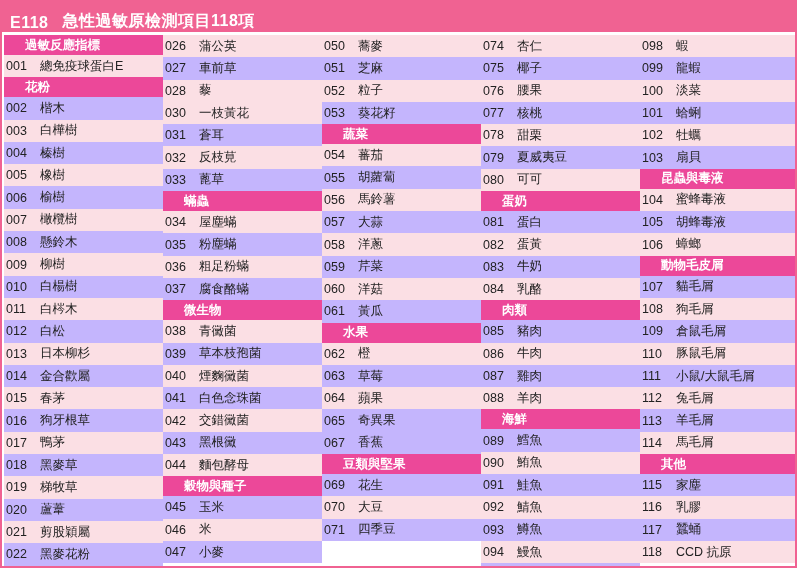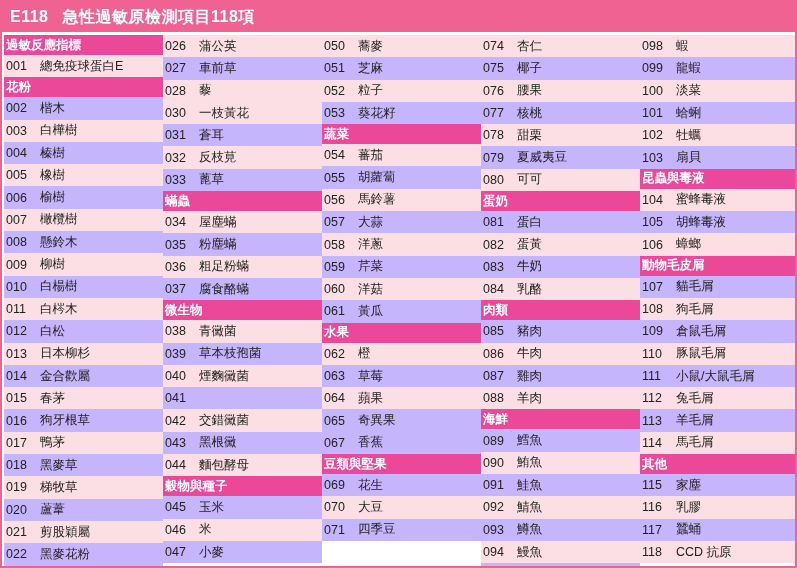--- a/index.html
+++ b/index.html
@@ -20,21 +20,21 @@
     box-sizing: border-box;
     border: 2px solid #f06292;
     background: #fff;
     overflow: hidden;
   }
   .title-bar {
     height: 30px;
     background: #f06292;
     color: #ffffff;
     display: flex;
-    align-items: center;
+    align-items: flex-end;
     padding-left: 8px;
     font-size: 16px;
     font-weight: bold;
     letter-spacing: 0.5px;
     box-sizing: border-box;
   }
   .title-code {
     margin-right: 14px;
   }
   .columns {
@@ -75,21 +75,21 @@
     overflow: hidden;
   }
   .cat {
     height: 20px;
     background: #ec4899;
     color: #ffffff;
     font-size: 12.5px;
     font-weight: bold;
     display: flex;
     align-items: center;
-    padding-left: 2px;
+    padding-left: 21px;
     box-sizing: border-box;
     margin: 0;
   }
 </style>
 </head>
 <body>
 
 <div class="page">
   <div class="title-bar">
     <span class="title-code">E118</span>
@@ -243,20 +243,21 @@
         <div class="row even">
           <span class="num">039</span>
           <span class="name">草本枝孢菌</span>
         </div>
         <div class="row odd">
           <span class="num">040</span>
           <span class="name">煙麴黴菌</span>
         </div>
         <div class="row even">
           <span class="num">041</span>
+          <span class="name">白色念珠菌</span>
         </div>
         <div class="row odd">
           <span class="num">042</span>
           <span class="name">交錯黴菌</span>
         </div>
         <div class="row even">
           <span class="num">043</span>
           <span class="name">黑根黴</span>
         </div>
         <div class="row odd">

